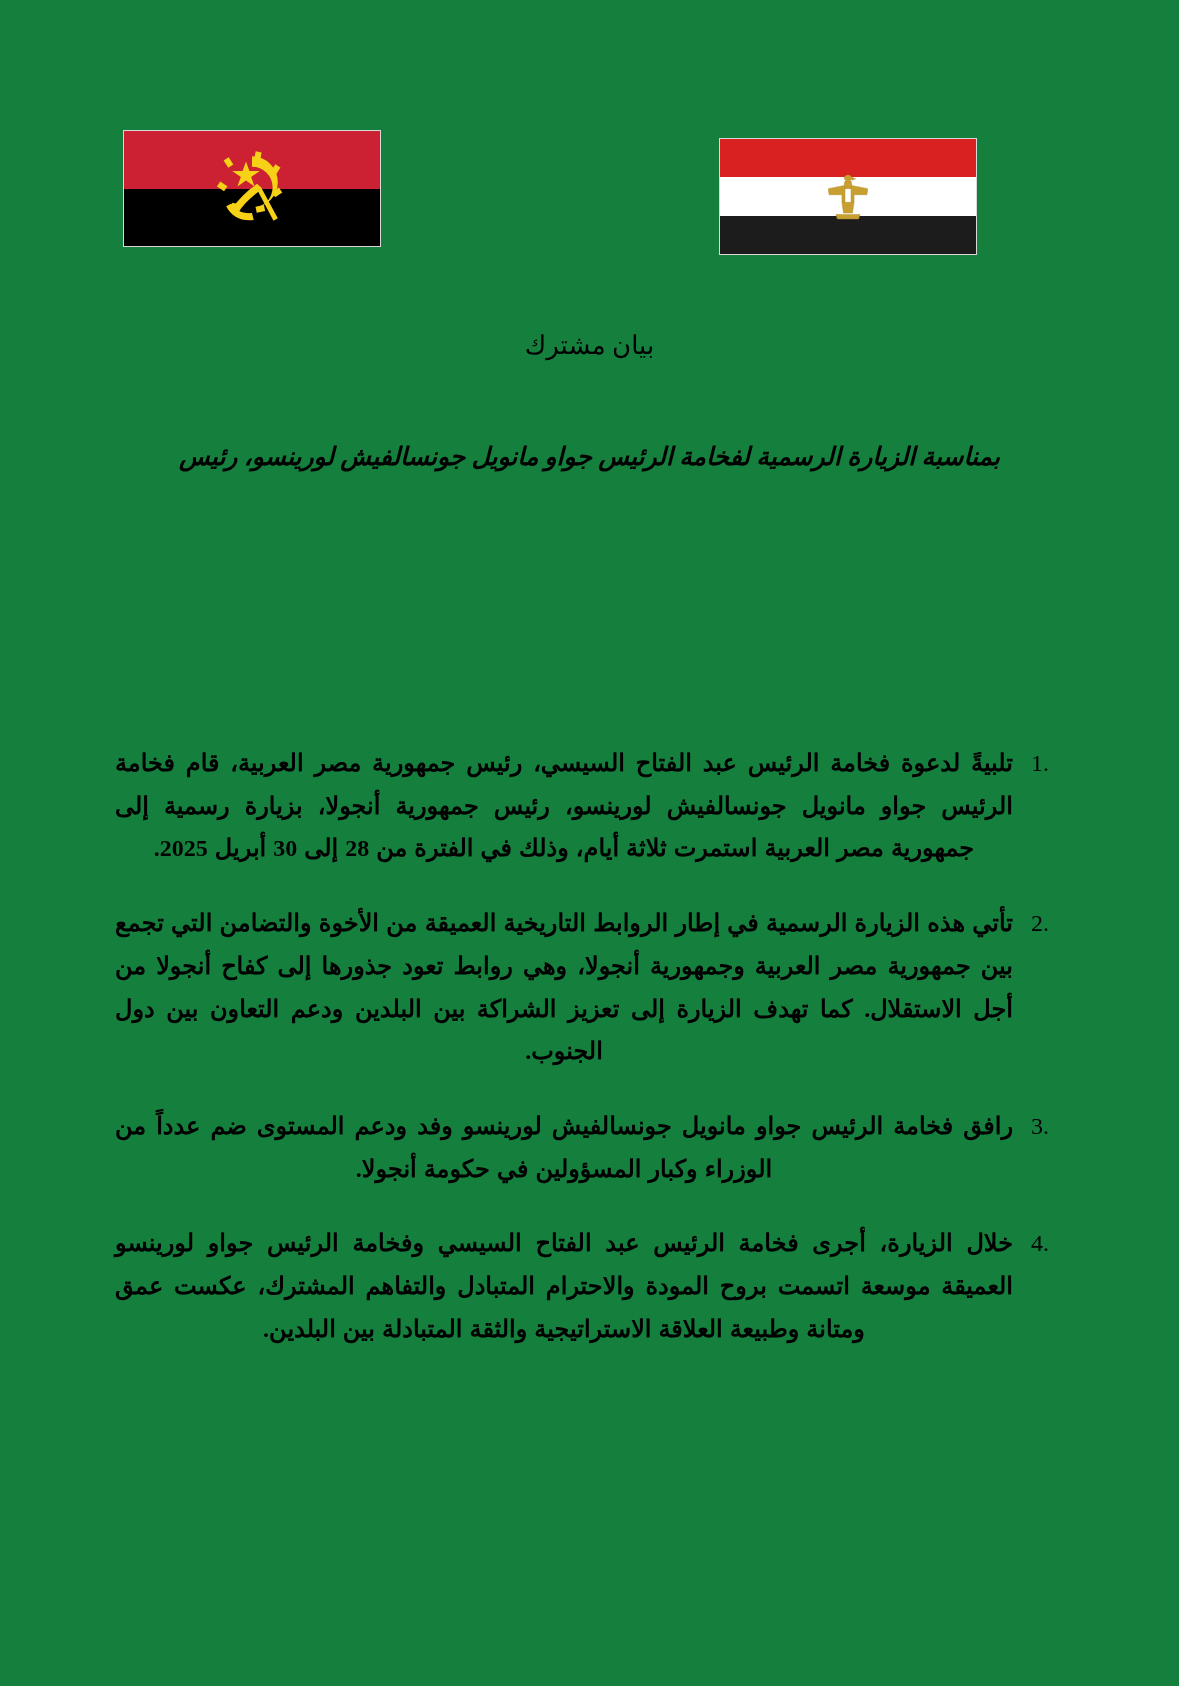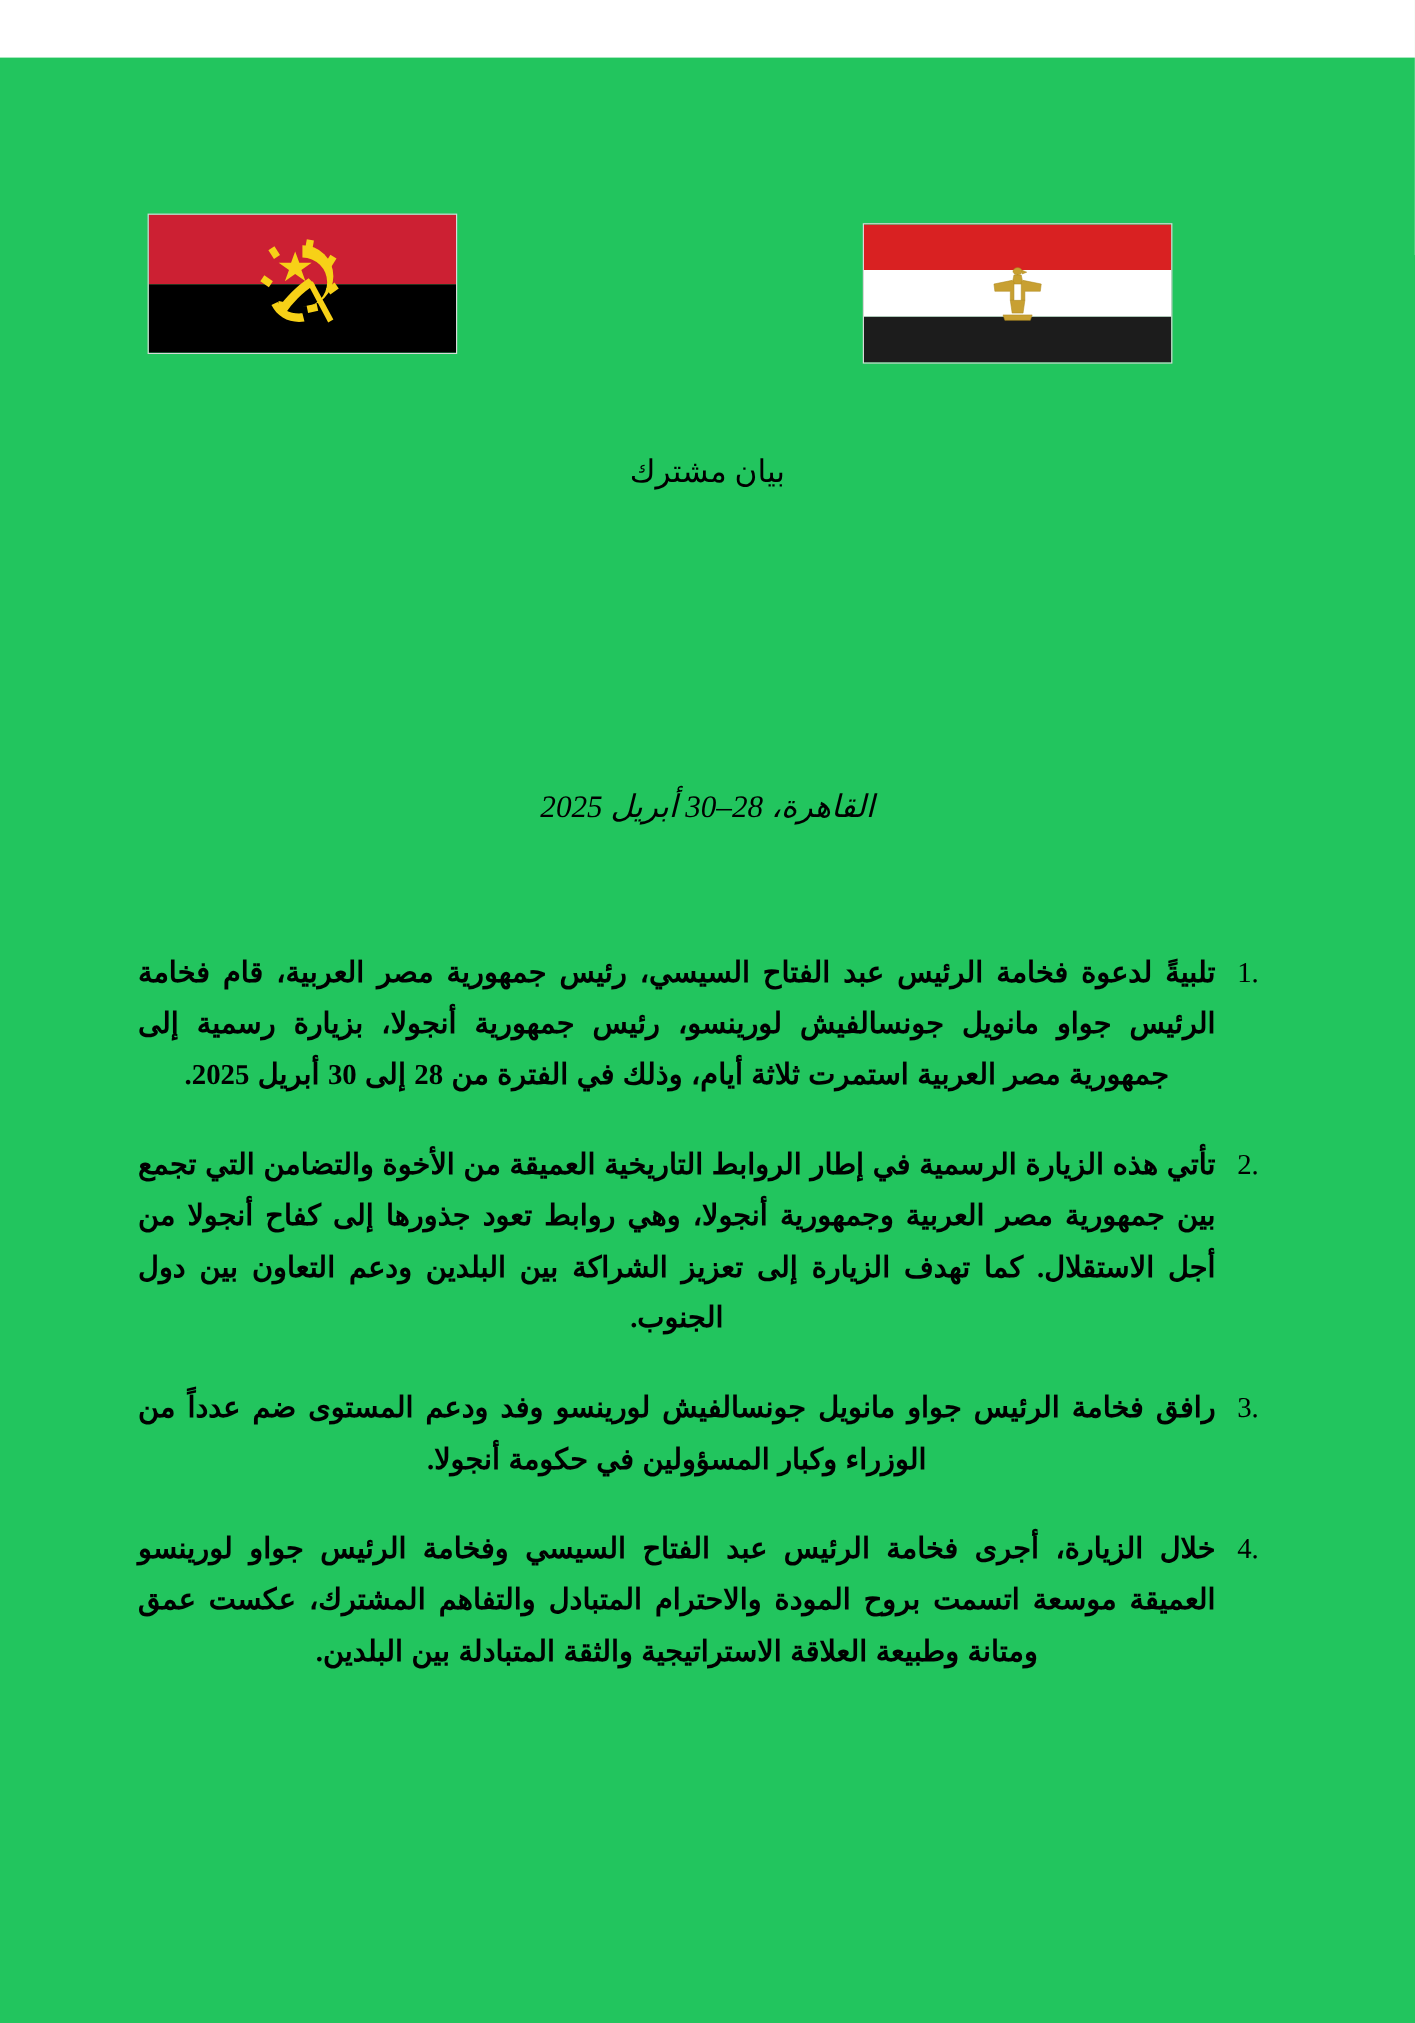--- a/index.html
+++ b/index.html
@@ -13,23 +13,22 @@
     height: 1686px;
     position: relative;
     overflow: hidden;
     font-family: "Liberation Serif", "DejaVu Serif", serif;
     color: #000000;
   }
 
   .page {
     position: absolute;
     inset: 0;
-    background: #22c55e;
+    background: #15803d;
     padding: 0;
-    margin-top: 48px;
   }
 
   
   .flags-row {
     position: absolute;
     top: 130px;
     left: 0;
     right: 0;
     height: 125px;
   }
@@ -216,23 +215,23 @@
 
           <path d="M14 56 h32 l-2 6 h-28 Z"></path>
         </g>
       </svg>
     </div>
   </div>
 
   <div class="doc-header">بيان مشترك</div>
 
   <div class="doc-title">
+    <div>بمناسبة الزيارة الرسمية لفخامة الرئيس جواو مانويل جونسالفيش لورينسو، رئيس</div>
   </div>
 
-  <div class="doc-date">القاهرة، 28–30 أبريل 2025</div>
 
   <ol class="clause-list">
     <li class="clause">
       <span class="clause-num">1.</span>
       <span class="clause-text">تلبيةً لدعوة فخامة الرئيس عبد الفتاح السيسي، رئيس جمهورية مصر العربية، قام فخامة الرئيس جواو مانويل جونسالفيش لورينسو، رئيس جمهورية أنجولا، بزيارة رسمية إلى جمهورية مصر العربية استمرت ثلاثة أيام، وذلك في الفترة من 28 إلى 30 أبريل 2025.</span>
     </li>
     <li class="clause">
       <span class="clause-num">2.</span>
       <span class="clause-text">تأتي هذه الزيارة الرسمية في إطار الروابط التاريخية العميقة من الأخوة والتضامن التي تجمع بين جمهورية مصر العربية وجمهورية أنجولا، وهي روابط تعود جذورها إلى كفاح أنجولا من أجل الاستقلال. كما تهدف الزيارة إلى تعزيز الشراكة بين البلدين ودعم التعاون بين دول الجنوب.</span>
     </li>

